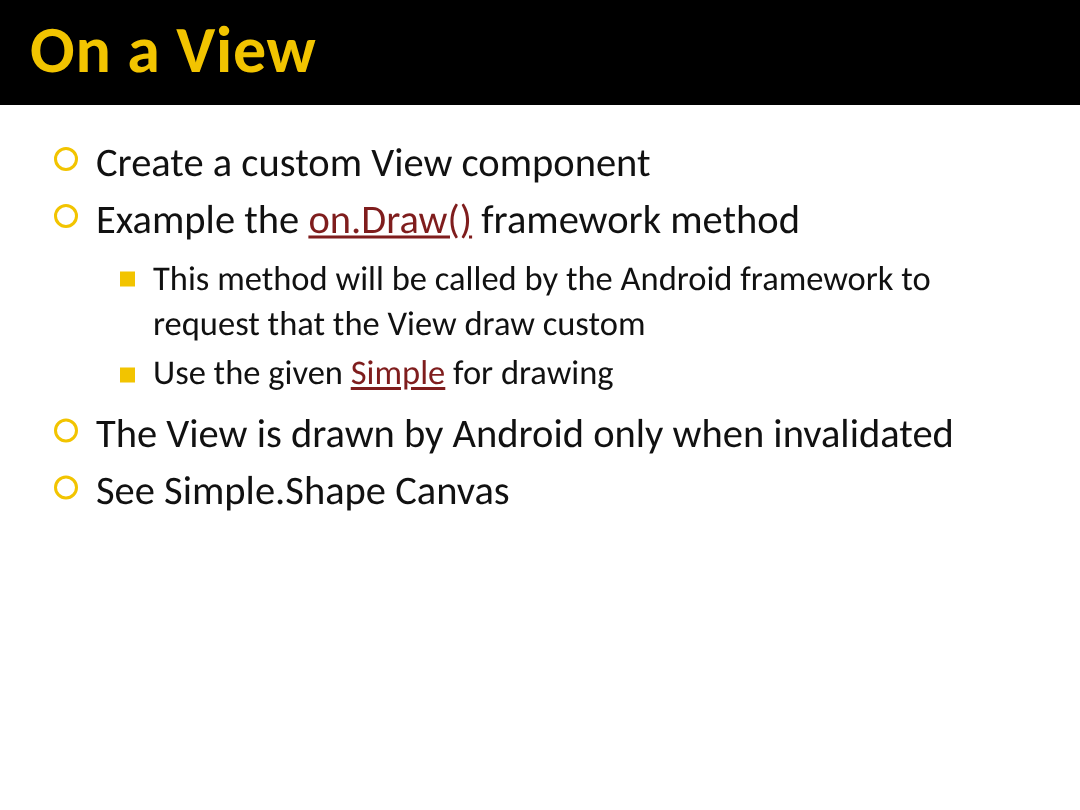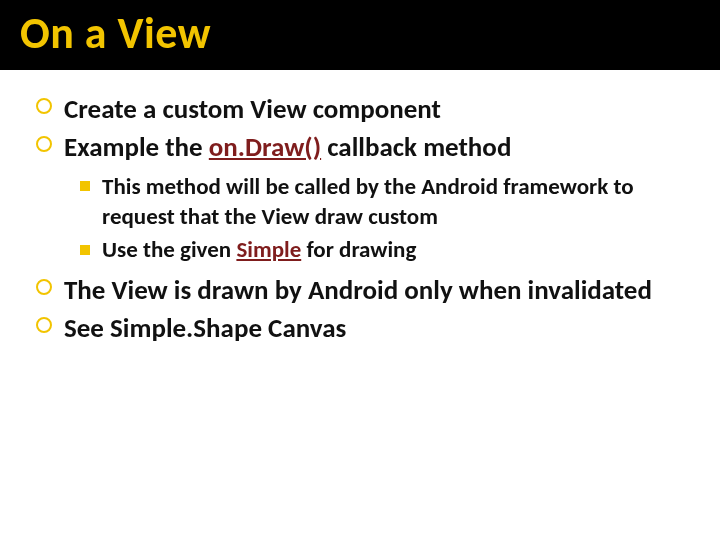--- a/index.html
+++ b/index.html
@@ -38,21 +38,20 @@
     list-style: none;
     padding: 0;
     margin: 0;
     font-size: 27px;
     line-height: 1.25;
   }
   ul.level1 > li {
     position: relative;
     padding-left: 28px;
     margin: 4px 0;
-    font-weight: bold;
   }
   ul.level1 > li::before {
     content: "";
     position: absolute;
     left: 0;
     top: 0.22em;
     width: 16px;
     height: 16px;
     border: 2px solid #f2c400;
     border-radius: 50%;
@@ -92,21 +91,21 @@
     <div class="title">On a View</div>
   </div>
   <div class="content">
     <ul class="level1">
 
       <li>
         <span>Create a custom View component</span>
       </li>
 
       <li>
-        <span>Example the </span><span class="linkish">on.Draw()</span><span> callback method</span>
+        <span>Example the </span><span class="linkish">on.Draw()</span><span> framework method</span>
         <ul class="level2">
           <li>
             <span>This method will be called by the Android framework to request that the View draw custom</span>
           </li>
           <li>
             <span>Use the given </span><span class="linkish">Simple</span><span> for drawing</span>
           </li>
         </ul>
       </li>
 

